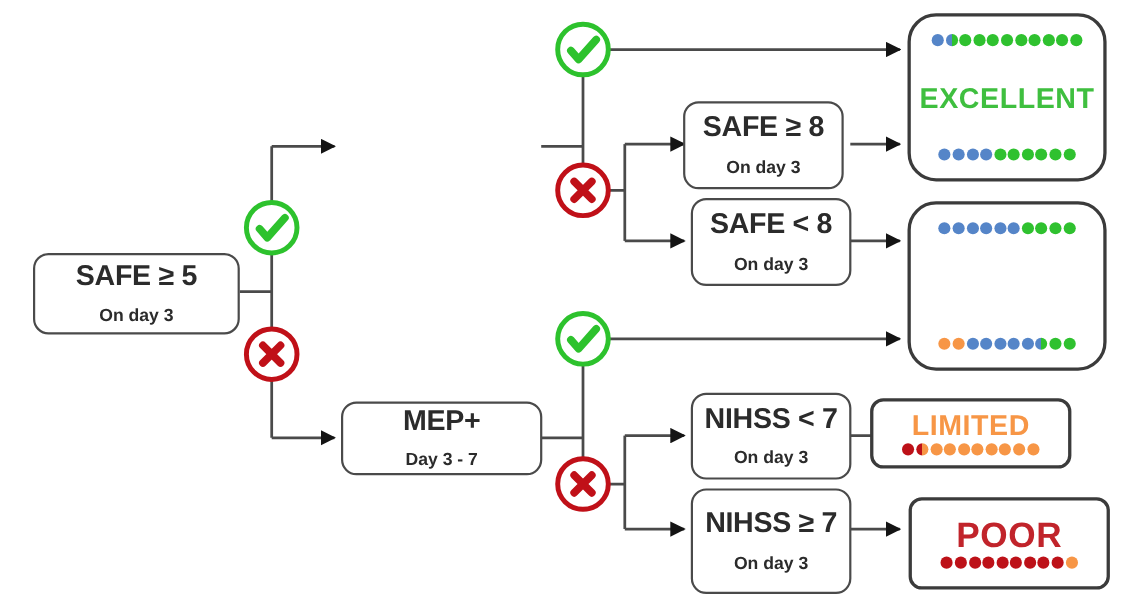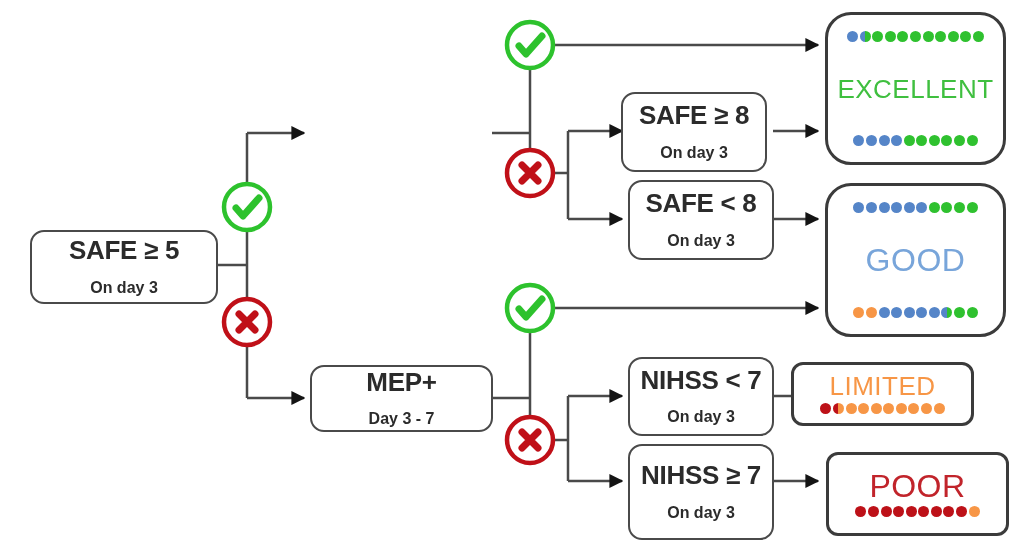--- a/index.html
+++ b/index.html
@@ -15,21 +15,21 @@
   }
   .node .title{font-size:26px;font-weight:600;color:#2b2b2b;letter-spacing:-0.3px;}
   .node .subtitle{font-size:16px;font-weight:700;color:#2b2b2b;margin-top:15px;}
   .outcome{
     position:absolute;background:#ffffff;border:3px solid #3b3b3b;
     display:flex;flex-direction:column;align-items:center;justify-content:space-between;
     box-sizing:border-box;
   }
   .outcome.big{border-radius:26px;padding:16px 6px;}
   .outcome.small{border-radius:12px;padding:6px 6px 8px 6px;justify-content:center;gap:4px;}
-  .outcome-label{font-weight:400;letter-spacing:0.5px;line-height:1;}
+  .outcome-label{font-weight:700;letter-spacing:0.5px;line-height:1;}
   .label-xl{font-size:26px;}
   .label-xxl{font-size:32px;}
   .dotrow{display:flex;align-items:center;justify-content:center;}
   .dot{width:11px;height:11px;border-radius:50%;margin:0 0.8px;flex:0 0 auto;}
 </style>
 </head>
 <body>
 
 <div class="canvas">
 
@@ -159,21 +159,20 @@
         <span class="dot" style="background: rgb(85, 133, 200);"></span>
         <span class="dot" style="background: rgb(85, 133, 200);"></span>
         <span class="dot" style="background: rgb(85, 133, 200);"></span>
         <span class="dot" style="background: rgb(85, 133, 200);"></span>
         <span class="dot" style="background: rgb(85, 133, 200);"></span>
         <span class="dot" style="background: rgb(47, 193, 47);"></span>
         <span class="dot" style="background: rgb(47, 193, 47);"></span>
         <span class="dot" style="background: rgb(47, 193, 47);"></span>
         <span class="dot" style="background: rgb(47, 193, 47);"></span>
       </div>
-    <div class="outcome-label label-xxl" style="color: rgb(120, 165, 218);">GOOD</div>
     <div class="dotrow">
         <span class="dot" style="background: rgb(247, 150, 70);"></span>
         <span class="dot" style="background: rgb(247, 150, 70);"></span>
         <span class="dot" style="background: rgb(85, 133, 200);"></span>
         <span class="dot" style="background: rgb(85, 133, 200);"></span>
         <span class="dot" style="background: rgb(85, 133, 200);"></span>
         <span class="dot" style="background: rgb(85, 133, 200);"></span>
         <span class="dot" style="background: rgb(85, 133, 200);"></span>
         <span class="dot" style="background: linear-gradient(90deg, rgb(85, 133, 200) 50%, rgb(47, 193, 47) 50%);"></span>
         <span class="dot" style="background: rgb(47, 193, 47);"></span>

